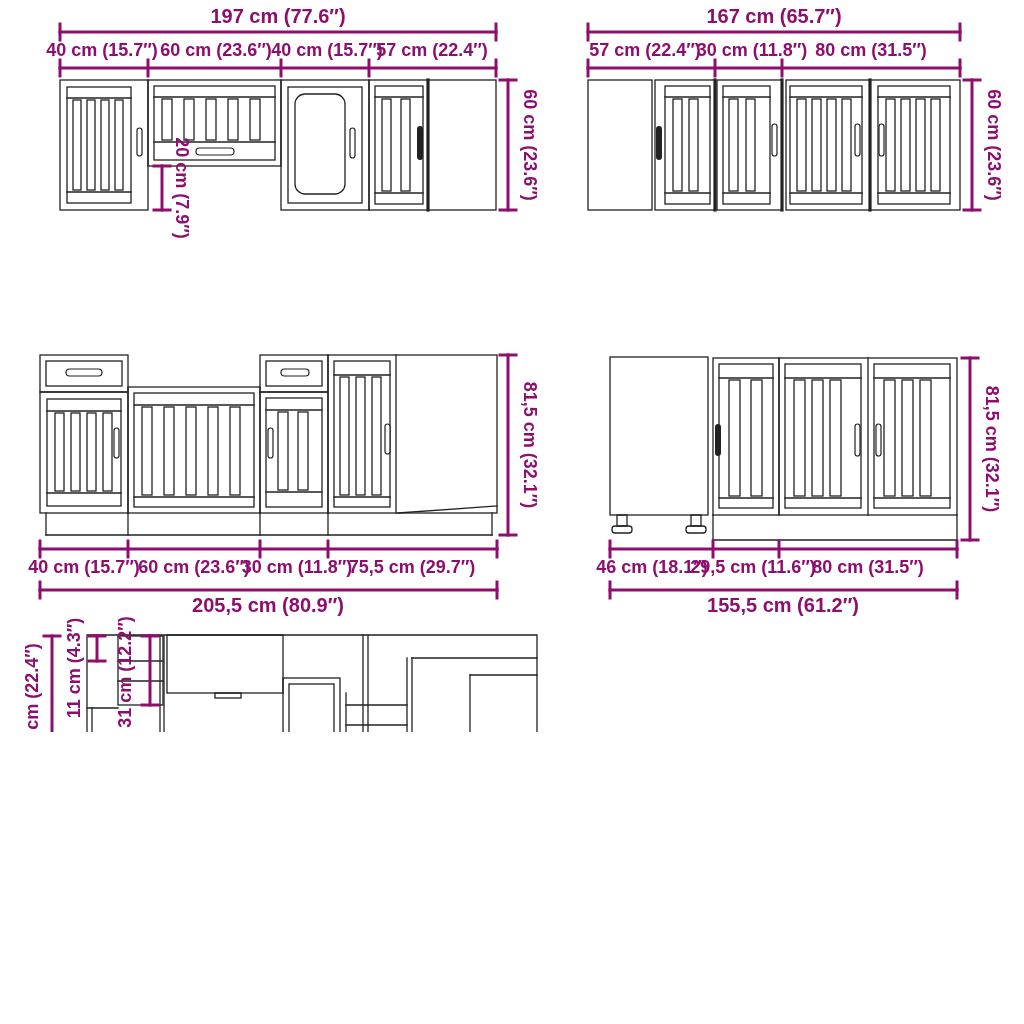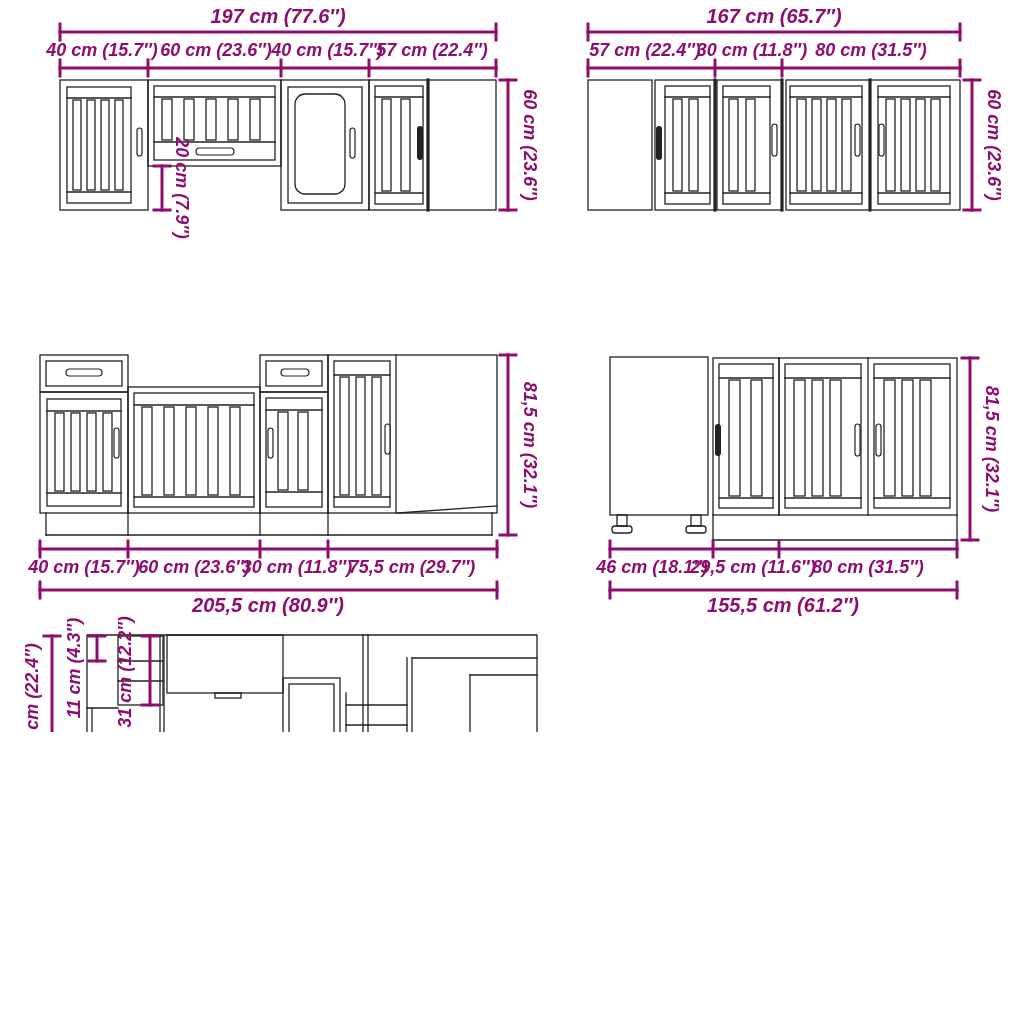--- a/index.html
+++ b/index.html
@@ -1,17 +1,17 @@
 <!DOCTYPE html>
 <html style="--dim: #8e0e6f; --art: #222222; --bg: #ffffff;"><head>
 <meta charset="utf-8">
 <style>
   :root{ --dim:#8e0e6f; --art:#222222; --bg:#ffffff; }
   html,body{margin:0;padding:0;background:var(--bg);}
-  #stage{width:1024px;height:732px;position:relative;background:var(--bg);overflow:hidden;font-style:italic;}
+  #stage{width:1024px;height:732px;position:relative;background:var(--bg);overflow:hidden;}
   svg{display:block;}
   svg text{
     font-family:"Liberation Sans","DejaVu Sans",sans-serif;
     font-weight:bold; text-anchor:middle; fill:var(--dim);
   }
   .dl{font-size:18px;}   
   .dlt{font-size:20px;}  
   .a {fill:none;stroke:var(--art);stroke-width:1.3;stroke-linecap:square;}
   .a2{fill:none;stroke:var(--art);stroke-width:3.2;stroke-linecap:square;}
   .af{fill:var(--art);stroke:none;}

